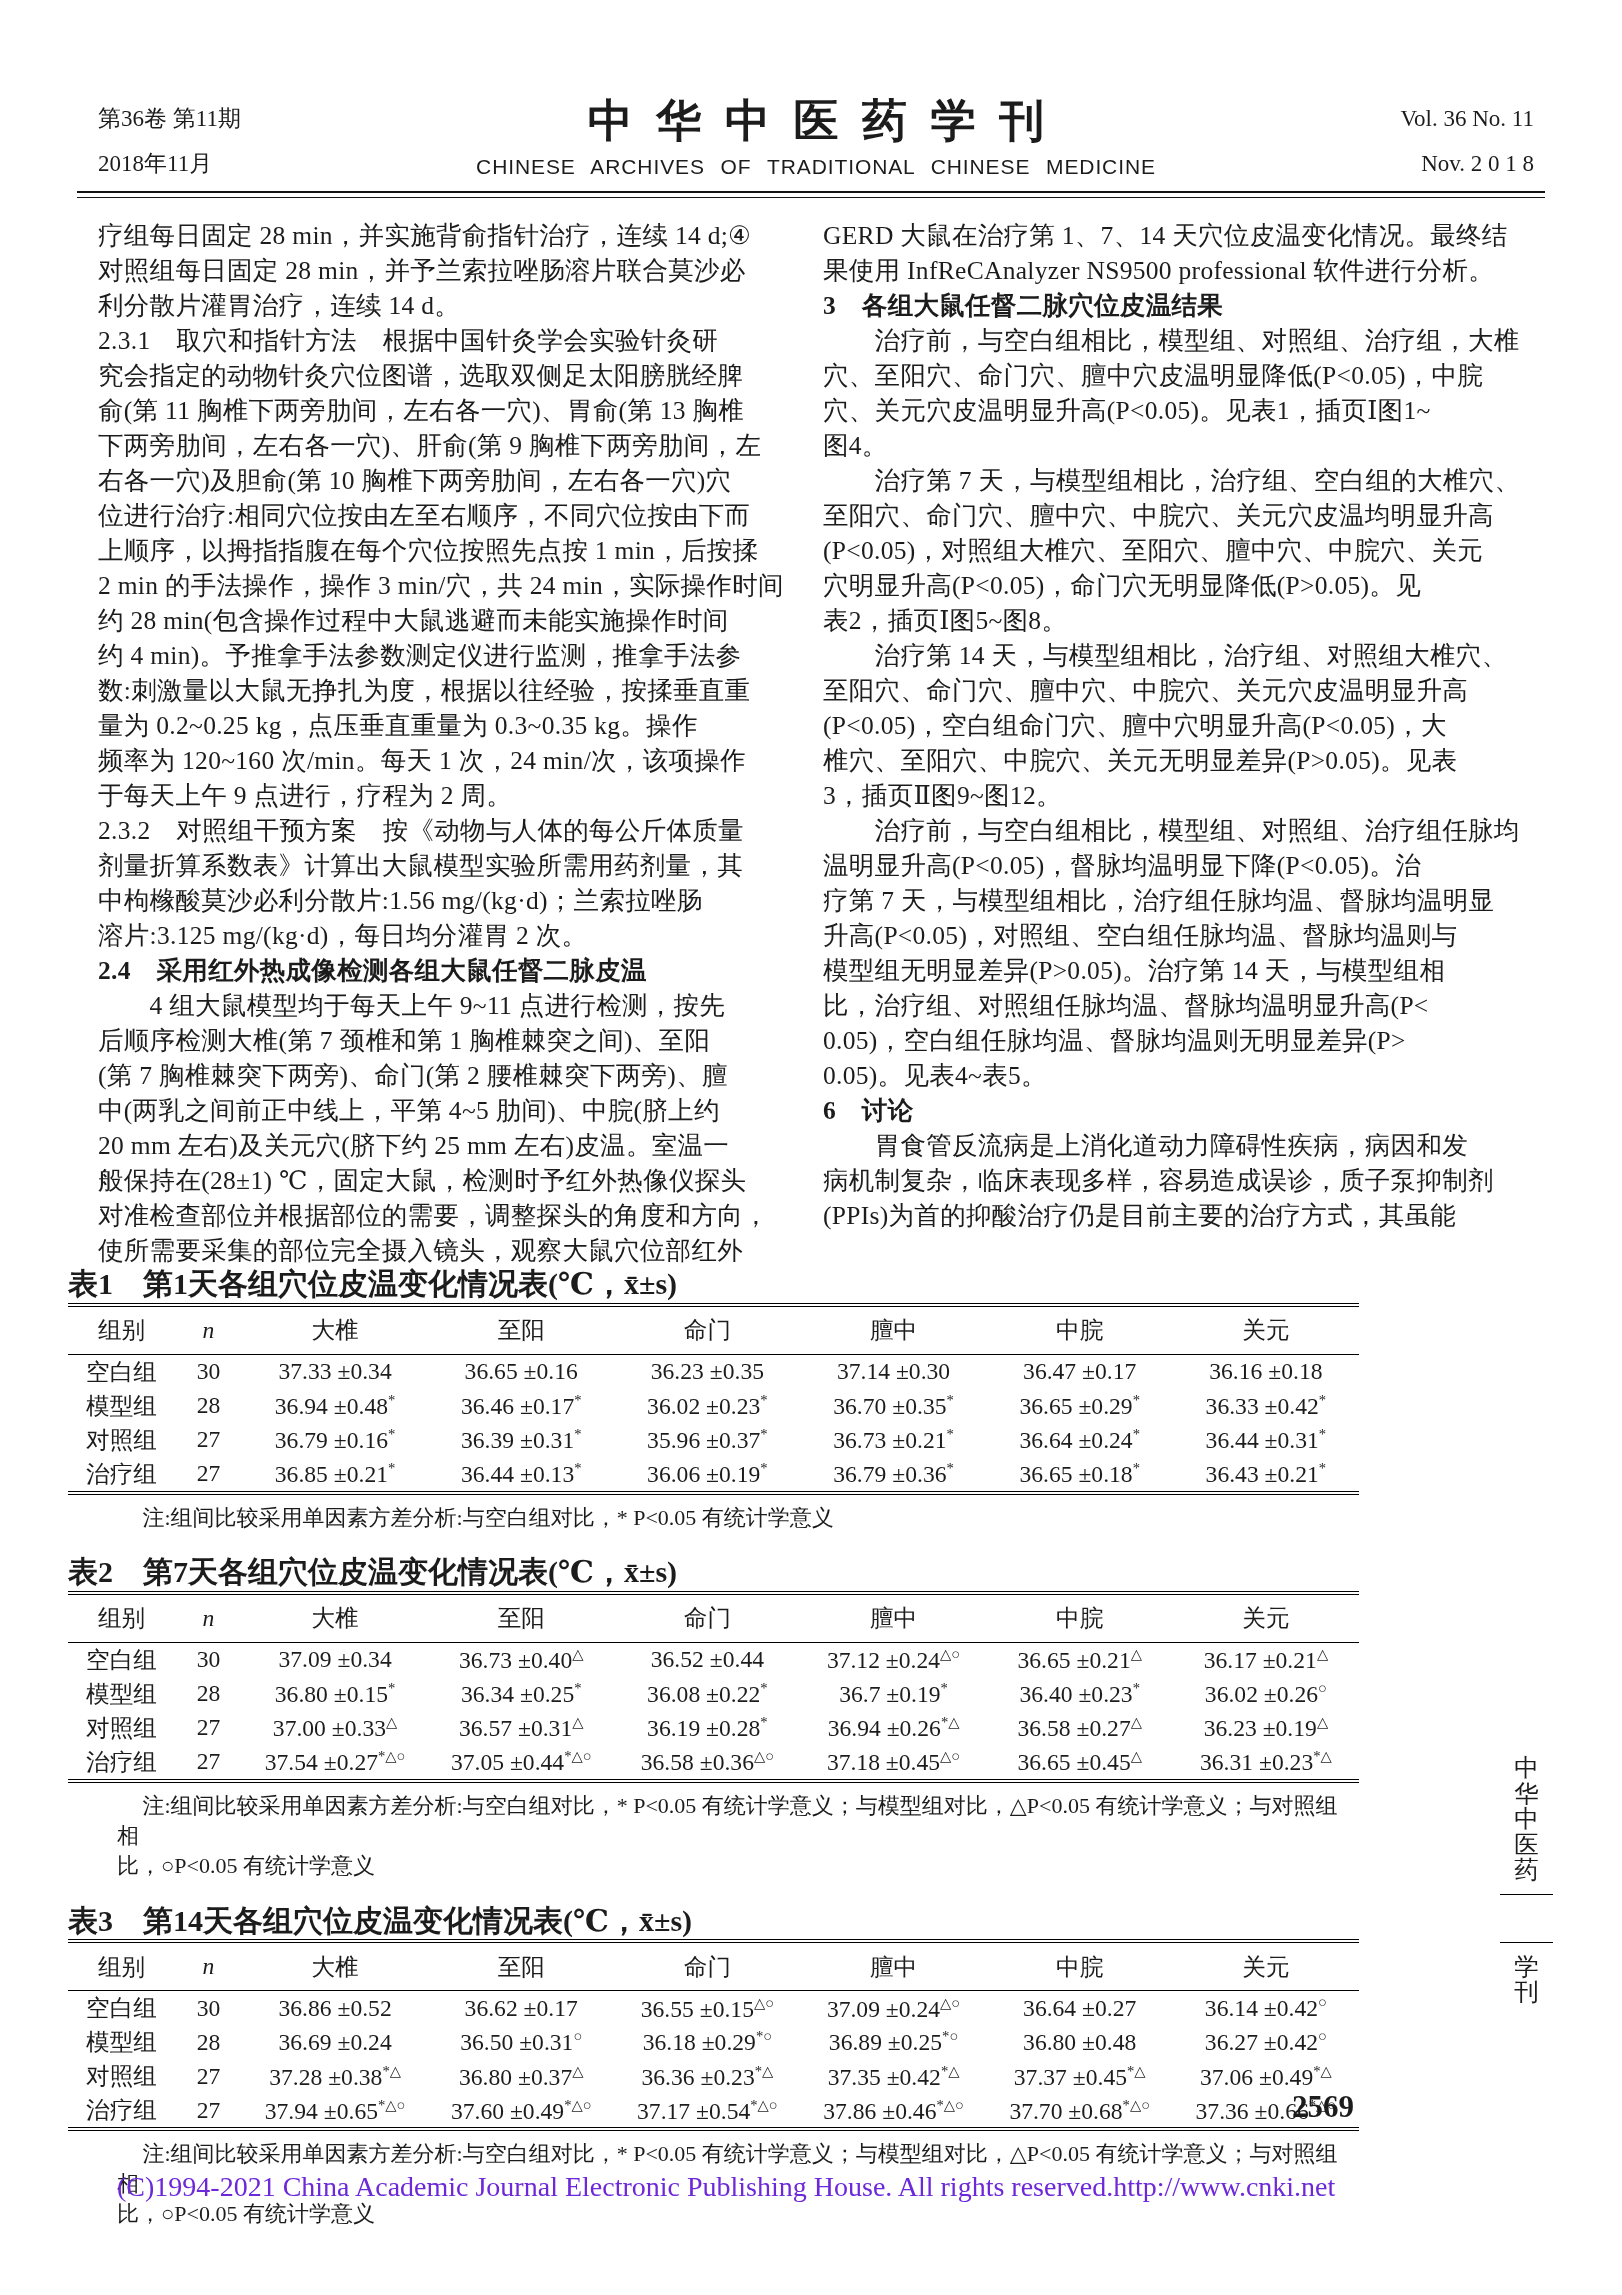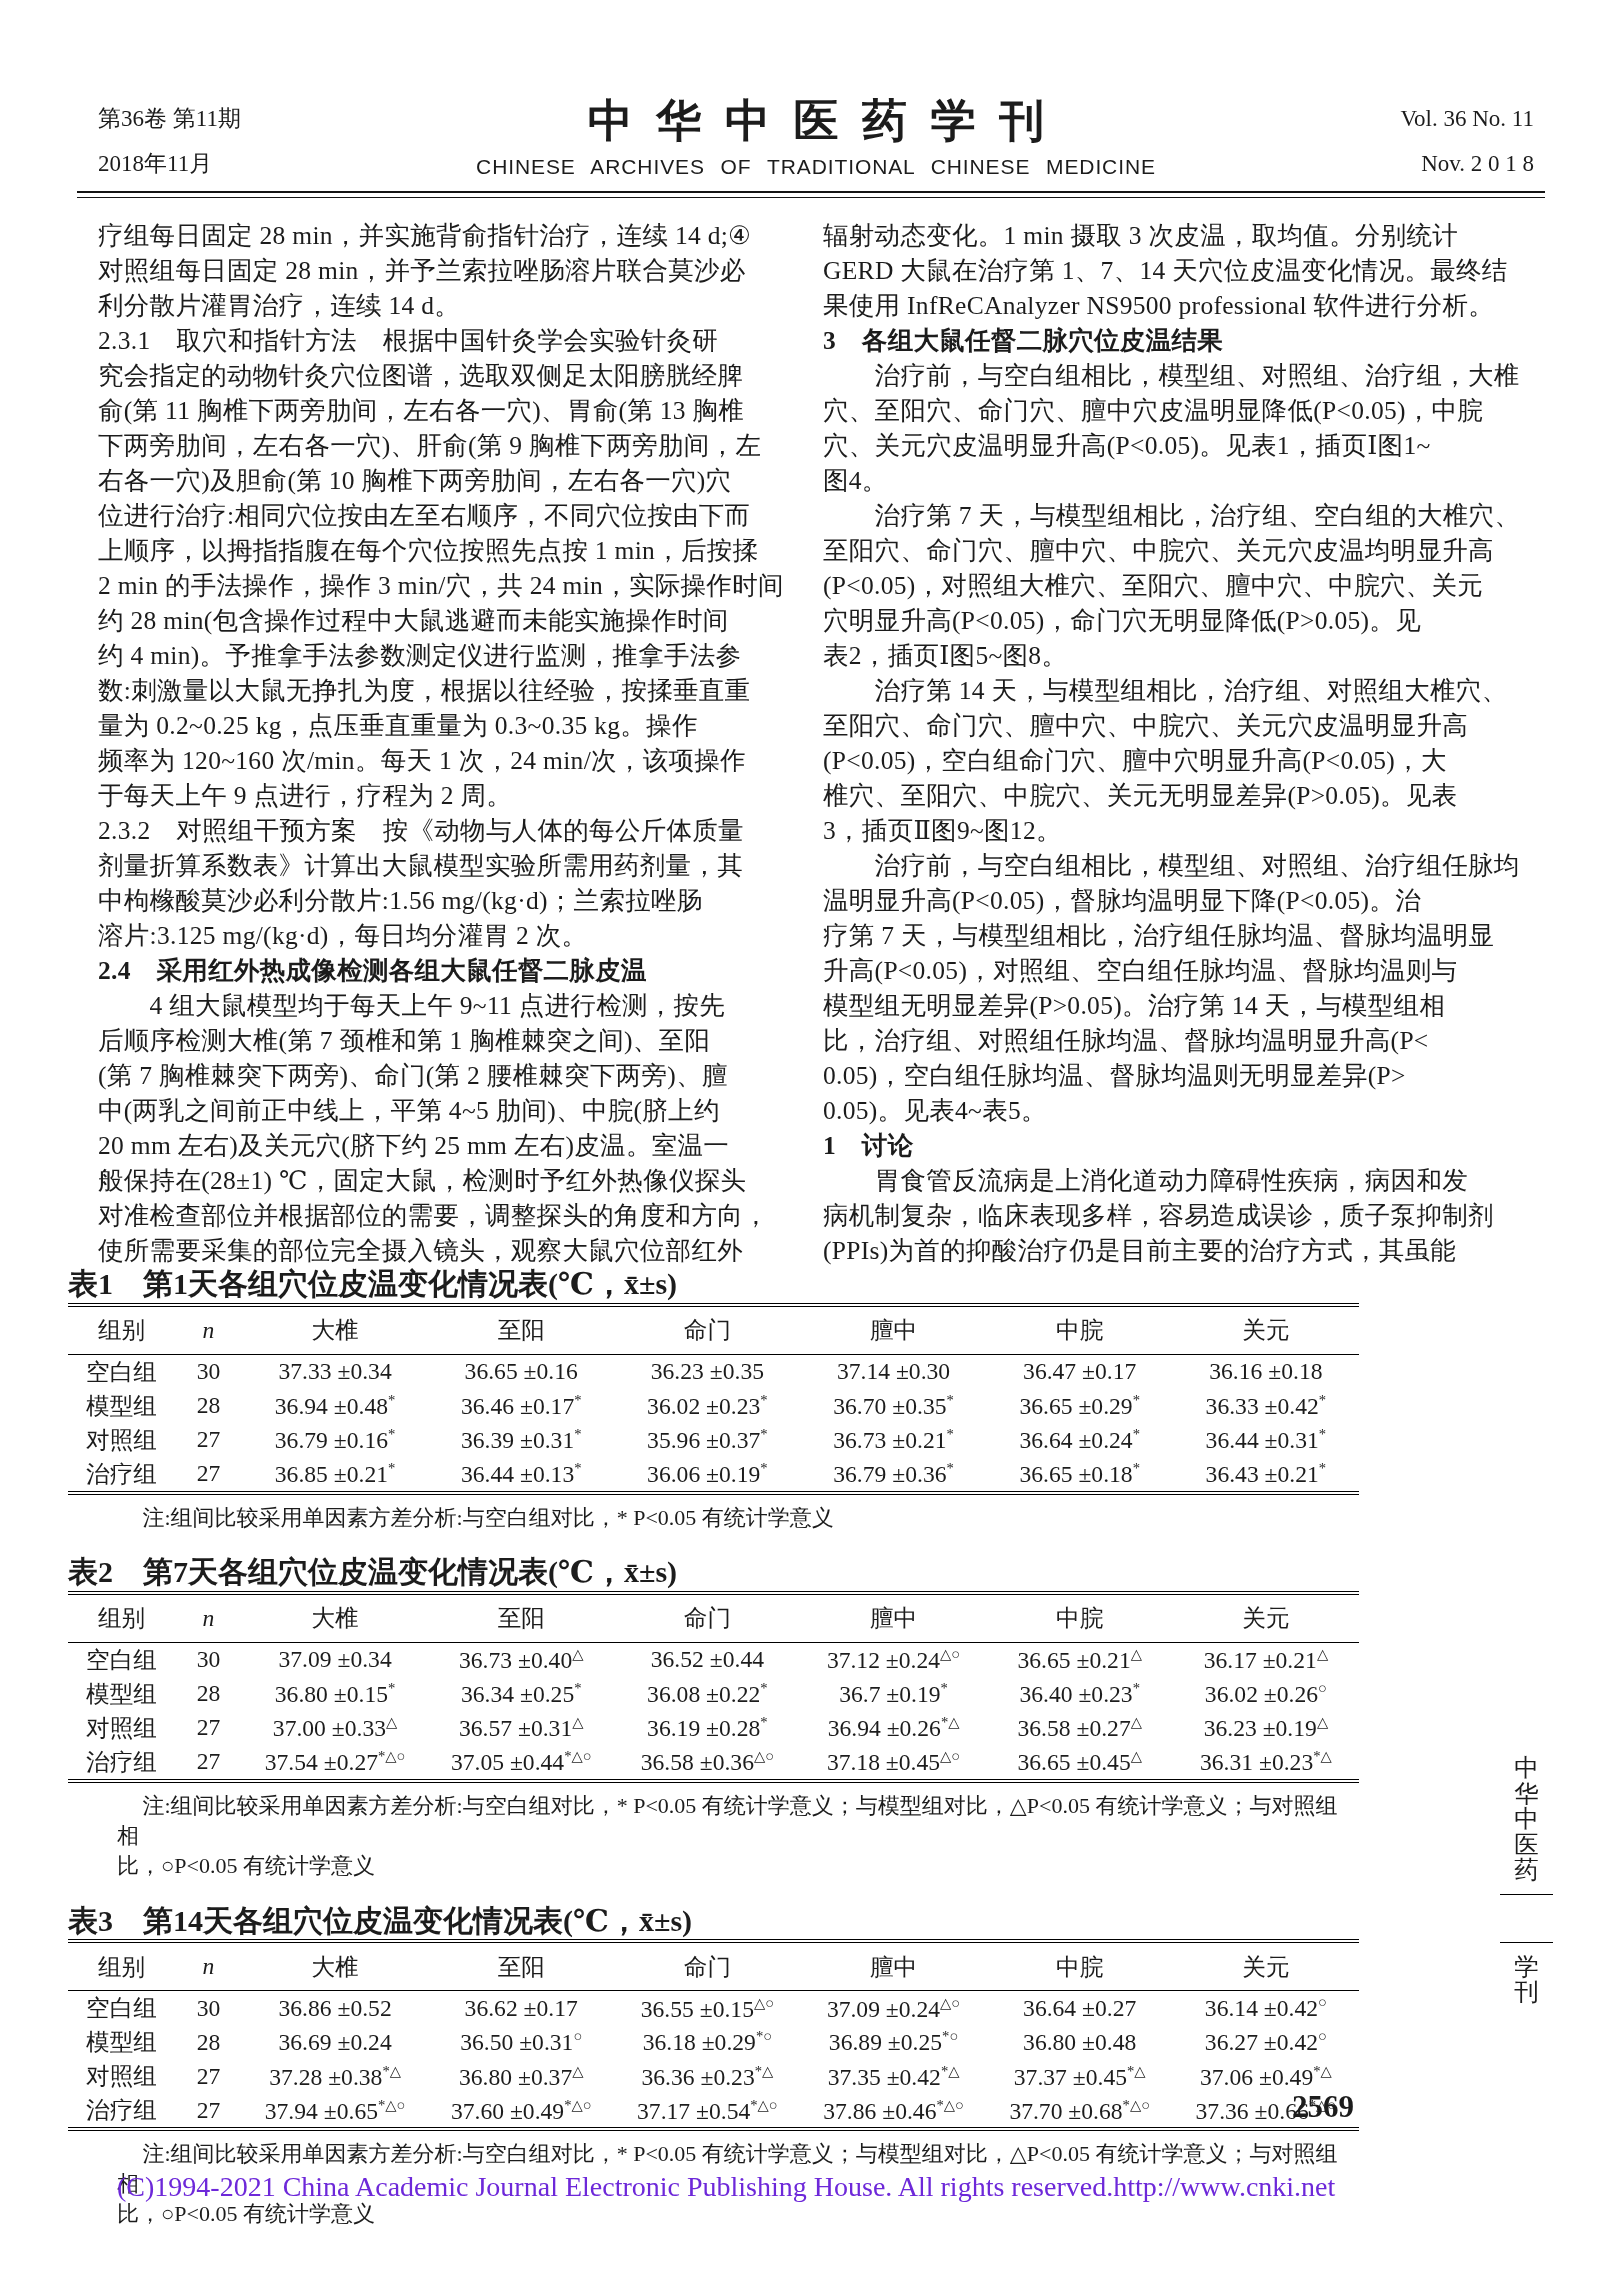--- a/index.html
+++ b/index.html
@@ -91,21 +91,20 @@
       <div class="text-line">　　4 组大鼠模型均于每天上午 9~11 点进行检测，按先</div>
       <div class="text-line">后顺序检测大椎(第 7 颈椎和第 1 胸椎棘突之间)、至阳</div>
       <div class="text-line">(第 7 胸椎棘突下两旁)、命门(第 2 腰椎棘突下两旁)、膻</div>
       <div class="text-line">中(两乳之间前正中线上，平第 4~5 肋间)、中脘(脐上约</div>
       <div class="text-line">20 mm 左右)及关元穴(脐下约 25 mm 左右)皮温。室温一</div>
       <div class="text-line">般保持在(28±1) ℃，固定大鼠，检测时予红外热像仪探头</div>
       <div class="text-line">对准检查部位并根据部位的需要，调整探头的角度和方向，</div>
       <div class="text-line">使所需要采集的部位完全摄入镜头，观察大鼠穴位部红外</div>
     </div>
   <div class="col col-right">
-      <div class="text-line">辐射动态变化。1 min 摄取 3 次皮温，取均值。分别统计</div>
       <div class="text-line">GERD 大鼠在治疗第 1、7、14 天穴位皮温变化情况。最终结</div>
       <div class="text-line">果使用 InfReCAnalyzer NS9500 professional 软件进行分析。</div>
       <div class="text-line heading">3　各组大鼠任督二脉穴位皮温结果</div>
       <div class="text-line">　　治疗前，与空白组相比，模型组、对照组、治疗组，大椎</div>
       <div class="text-line">穴、至阳穴、命门穴、膻中穴皮温明显降低(P&lt;0.05)，中脘</div>
       <div class="text-line">穴、关元穴皮温明显升高(P&lt;0.05)。见表1，插页Ⅰ图1~</div>
       <div class="text-line">图4。</div>
       <div class="text-line">　　治疗第 7 天，与模型组相比，治疗组、空白组的大椎穴、</div>
       <div class="text-line">至阳穴、命门穴、膻中穴、中脘穴、关元穴皮温均明显升高</div>
       <div class="text-line">(P&lt;0.05)，对照组大椎穴、至阳穴、膻中穴、中脘穴、关元</div>
@@ -117,21 +116,21 @@
       <div class="text-line">椎穴、至阳穴、中脘穴、关元无明显差异(P&gt;0.05)。见表</div>
       <div class="text-line">3，插页Ⅱ图9~图12。</div>
       <div class="text-line">　　治疗前，与空白组相比，模型组、对照组、治疗组任脉均</div>
       <div class="text-line">温明显升高(P&lt;0.05)，督脉均温明显下降(P&lt;0.05)。治</div>
       <div class="text-line">疗第 7 天，与模型组相比，治疗组任脉均温、督脉均温明显</div>
       <div class="text-line">升高(P&lt;0.05)，对照组、空白组任脉均温、督脉均温则与</div>
       <div class="text-line">模型组无明显差异(P&gt;0.05)。治疗第 14 天，与模型组相</div>
       <div class="text-line">比，治疗组、对照组任脉均温、督脉均温明显升高(P&lt;</div>
       <div class="text-line">0.05)，空白组任脉均温、督脉均温则无明显差异(P&gt;</div>
       <div class="text-line">0.05)。见表4~表5。</div>
-      <div class="text-line heading">1　讨论</div>
+      <div class="text-line heading">6　讨论</div>
       <div class="text-line">　　胃食管反流病是上消化道动力障碍性疾病，病因和发</div>
       <div class="text-line">病机制复杂，临床表现多样，容易造成误诊，质子泵抑制剂</div>
       <div class="text-line">(PPIs)为首的抑酸治疗仍是目前主要的治疗方式，其虽能</div>
     </div>
 
   <div class="tables">
     <div class="tbl">
         <div class="tbl-caption">表1　第1天各组穴位皮温变化情况表(℃，x̄±s)</div>
         <table>
           <colgroup>

